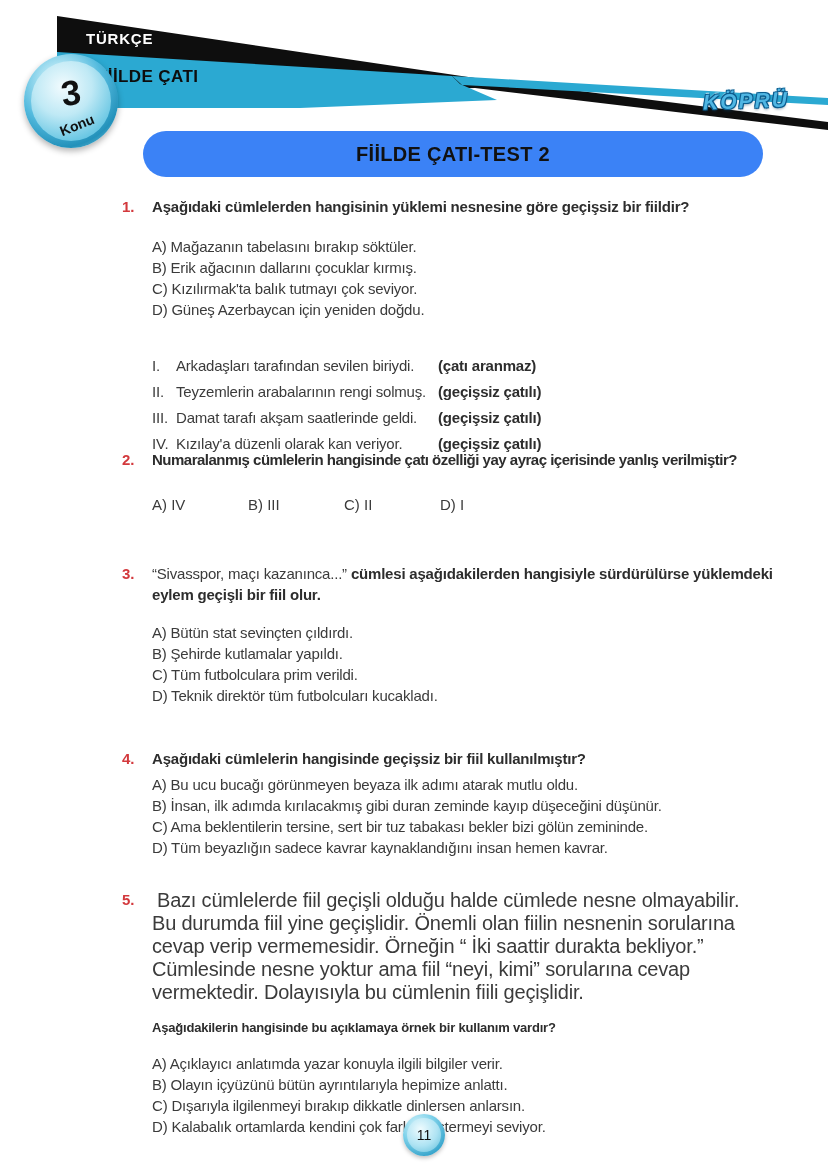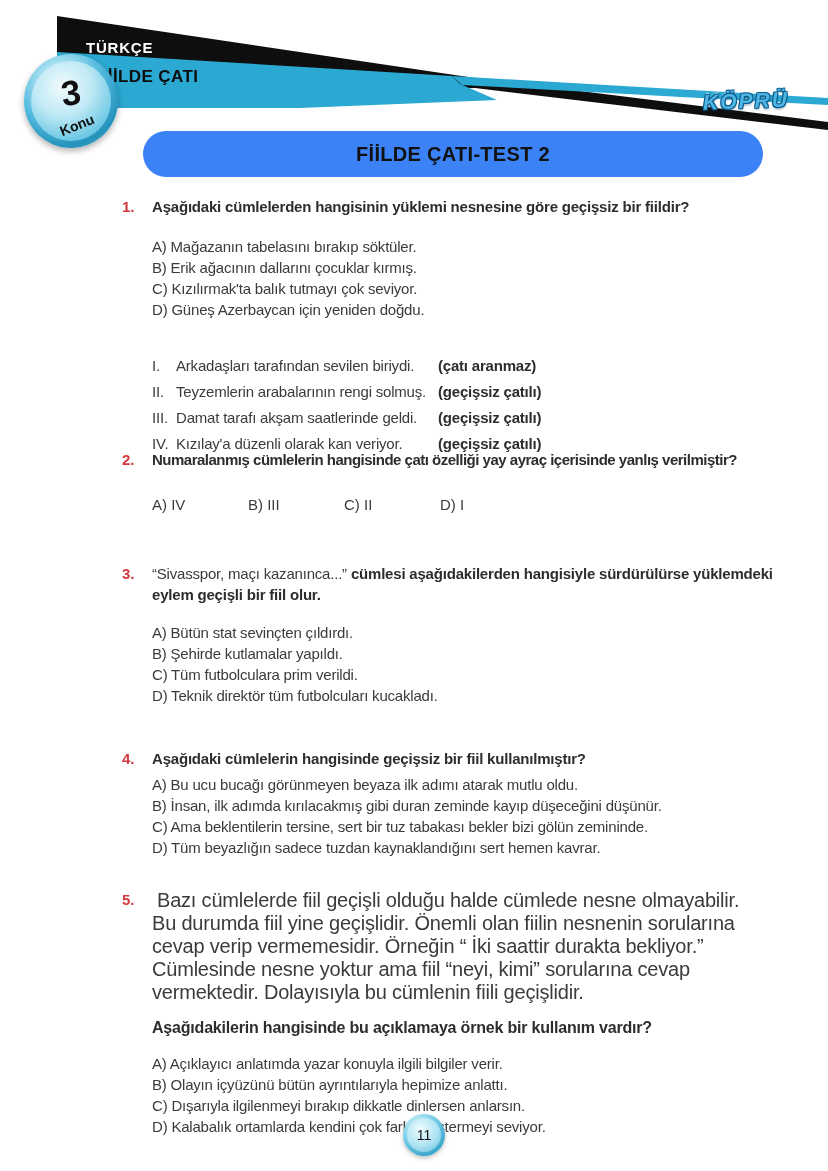--- a/index.html
+++ b/index.html
@@ -1,19 +1,19 @@
 <!DOCTYPE html>
 <html><head>
 <meta charset="utf-8">
 <style>
   html,body{margin:0;padding:0;background:#ffffff;}
   .page{position:relative;width:828px;height:1171px;background:#ffffff;overflow:hidden;
         font-family:"Liberation Sans","DejaVu Sans",sans-serif;color:#3b3b3b;}
   .hdr-svg{position:absolute;top:0;left:0;z-index:1;}
-  .subject{position:absolute;left:86px;top:39px;color:#ffffff;font-weight:800;font-size:15px;
+  .subject{position:absolute;left:86px;top:30px;color:#ffffff;font-weight:800;font-size:15px;
            letter-spacing:.8px;z-index:2;}
   .lesson-title{position:absolute;left:97px;top:67px;color:#0d0d0d;font-weight:800;font-size:17px;
            letter-spacing:.4px;z-index:2;}
   .badge{position:absolute;left:24px;top:54px;width:94px;height:94px;border-radius:50%;z-index:4;
          background:radial-gradient(circle at 38% 30%, #eefafe 0%, #b5e6f4 18%, #53bade 48%, #2391ba 74%, #9fdbeb 100%);
          box-shadow:0 3px 6px rgba(0,0,0,.30);}
   .badge-inner{position:absolute;inset:7px;border-radius:50%;
          background:radial-gradient(circle at 40% 32%, #f2fbfe 0%, #bfe9f5 40%, #6cc8e4 75%, #46aed2 100%);}
   .badge-num{position:absolute;left:0;right:0;top:14px;text-align:center;font-size:35px;font-weight:800;
          color:#101010;transform:rotate(-8deg);line-height:36px;}
@@ -27,21 +27,21 @@
           border-radius:23px;display:flex;align-items:center;justify-content:center;z-index:2;}
   .banner span{font-size:20px;font-weight:800;color:#111111;letter-spacing:.3px;}
   .q{position:absolute;left:122px;width:636px;}
   .q.wide{width:652px;}
   .qhead{display:flex;align-items:flex-start;}
   .qnum{flex:0 0 30px;font-weight:800;color:#d3393d;font-size:15px;line-height:21px;}
   .qtext{font-weight:700;color:#2d2d2d;font-size:15px;line-height:21px;letter-spacing:-.2px;}
   .qtext .quote{font-weight:400;color:#3b3b3b;}
   .nowrap{white-space:nowrap;letter-spacing:-.5px;}
   .qpara{font-weight:400;color:#3b3b3b;font-size:20px;line-height:23px;letter-spacing:-.2px;text-indent:5px;}
-  .qstem2{margin-left:30px;margin-top:13px;font-weight:700;color:#2d2d2d;font-size:16px;line-height:21px;letter-spacing:-.2px;}
+  .qstem2{margin-left:30px;margin-top:13px;font-weight:700;color:#2d2d2d;font-size:13px;line-height:21px;letter-spacing:-.2px;}
   .opts{margin-left:30px;}
   .opt{font-size:15px;line-height:21px;color:#3b3b3b;letter-spacing:-.2px;}
   .optrow{display:flex;margin-left:30px;}
   .optcell{width:96px;font-size:15px;line-height:21px;color:#3b3b3b;}
   .rlist{position:absolute;left:152px;top:353px;width:600px;z-index:1;}
   .ritem{display:flex;line-height:26px;font-size:15px;letter-spacing:-.2px;}
   .rnum{flex:0 0 24px;}
   .rtext{flex:0 0 262px;}
   .rlabel{font-weight:700;color:#2d2d2d;}
   .pgball{position:absolute;left:403px;top:1114px;width:42px;height:42px;border-radius:50%;z-index:2;
@@ -142,21 +142,21 @@
 
   <div class="q" style="top:748px">
     <div class="qhead">
       <div class="qnum">4.</div>
       <div class="qtext">Aşağıdaki cümlelerin hangisinde geçişsiz bir fiil kullanılmıştır?</div>
     </div>
     <div class="opts" style="margin-top:5px">
       <div class="opt">A) Bu ucu bucağı görünmeyen beyaza ilk adımı atarak mutlu oldu.</div>
       <div class="opt">B) İnsan, ilk adımda kırılacakmış gibi duran zeminde kayıp düşeceğini düşünür.</div>
       <div class="opt">C) Ama beklentilerin tersine, sert bir tuz tabakası bekler bizi gölün zemininde.</div>
-      <div class="opt">D) Tüm beyazlığın sadece tuzdan kaynaklandığını sert hemen kavrar.</div>
+      <div class="opt">D) Tüm beyazlığın sadece kavrar kaynaklandığını insan hemen kavrar.</div>
     </div>
   </div>
 
   <div class="q" style="top:889px">
     <div class="qhead">
       <div class="qnum">5.</div>
       <div class="qpara">Bazı cümlelerde fiil geçişli olduğu halde cümlede nesne olmayabilir. Bu durumda fiil yine geçişlidir. Önemli olan fiilin nesnenin sorularına cevap verip vermemesidir. Örneğin “ İki saattir durakta bekliyor.” Cümlesinde nesne yoktur ama fiil “neyi, kimi” sorularına cevap vermektedir. Dolayısıyla bu cümlenin fiili geçişlidir.</div>
     </div>
     <div class="qstem2">Aşağıdakilerin hangisinde bu açıklamaya örnek bir kullanım vardır?</div>
     <div class="opts" style="margin-top:15px">

